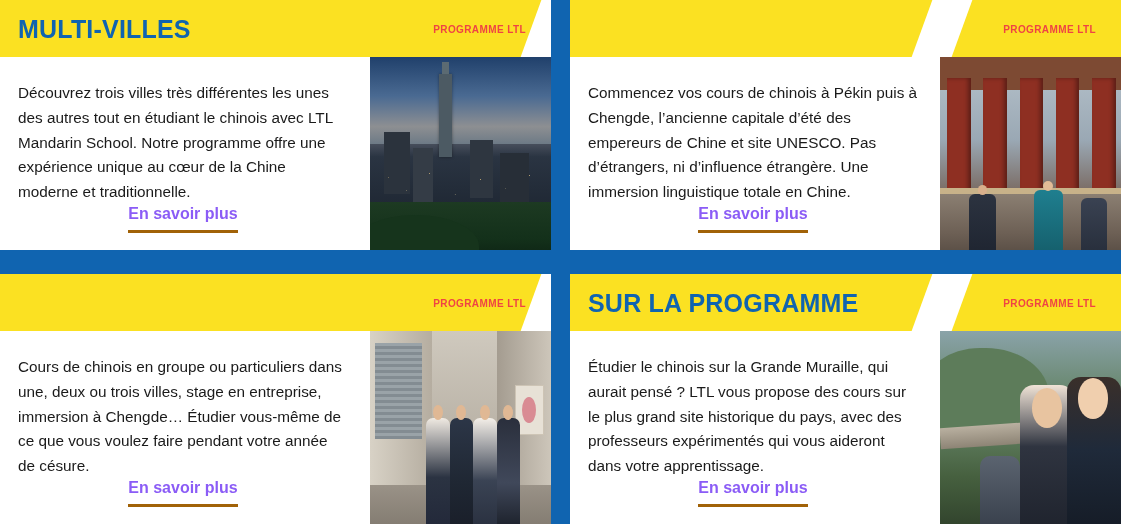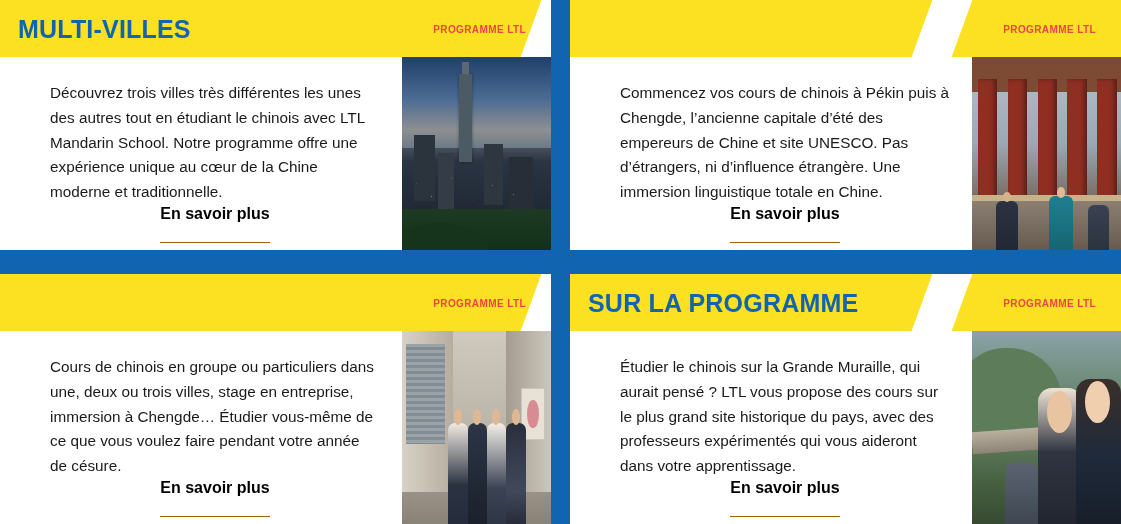--- a/index.html
+++ b/index.html
@@ -74,41 +74,40 @@
     flex: 1 1 auto;
     display: flex;
     position: relative;
     background: #ffffff;
   }
   .text-col {
     flex: 0 0 370px;
     padding: 24px 22px 10px 18px;
     display: flex;
     flex-direction: column;
-    margin-left: 32px;
   }
   .desc {
     font-size: 15.3px;
     line-height: 1.62;
     color: #1a1a1a;
     margin: 0;
   }
   .cta-wrap {
     margin-top: auto;
     padding-bottom: 22px;
     display: flex;
     justify-content: center;
   }
   .cta {
     font-size: 16px;
     font-weight: bold;
-    color: #000000;
+    color: #8b5cf6;
     text-decoration: none;
-    padding-bottom: 19px;
-    border-bottom: 1px solid #a16207;
+    padding-bottom: 7px;
+    border-bottom: 3px solid #a16207;
     display: inline-block;
     cursor: pointer;
   }
   .img-col {
     flex: 1 1 auto;
     position: relative;
     overflow: hidden;
   }
   .photo { position: absolute; inset: 0; }
 

